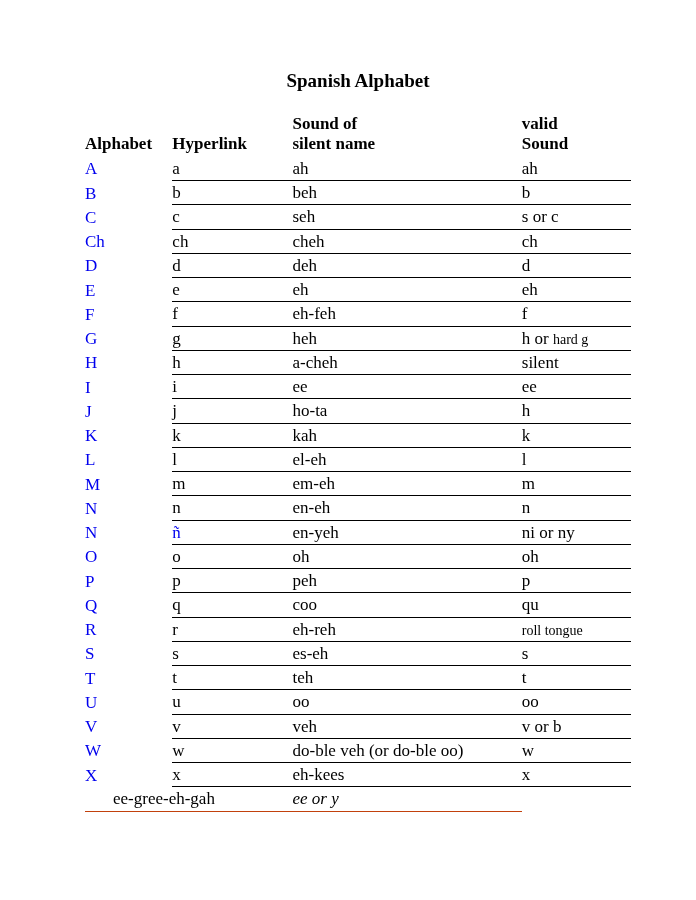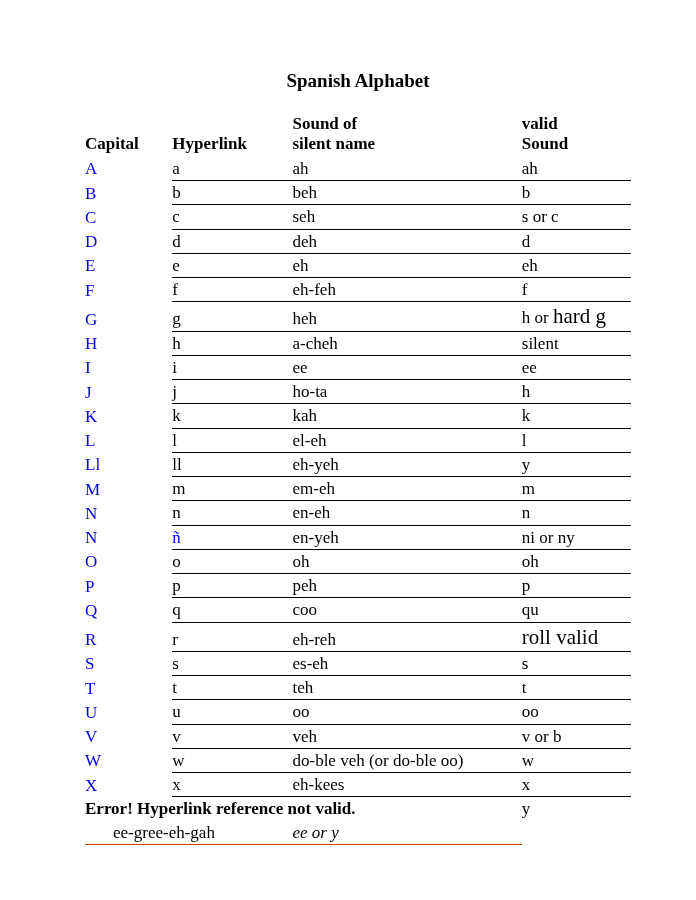--- a/index.html
+++ b/index.html
@@ -46,21 +46,21 @@
     border-bottom: 1px solid #000;
   }
   tr.letter-row td.cap {
     border-bottom: none;
   }
   .link {
     color: #0000ee;
   }
   td.lower { padding-left: 0; }
   td.name  { padding-left: 18px; }
-  .smaller { font-size: 21px; }
+  .smaller { font-size: 14px; }
   tr.err-row td {
     font-weight: bold;
     padding-top: 1px;
   }
   tr.y-row td {
     border-bottom: 1px solid #c2410c;
     padding-left: 28px;
   }
   tr.y-row td.col2 { padding-left: 0; font-style: italic; }
 </style>
@@ -72,21 +72,21 @@
 
   <table class="alpha">
     <colgroup>
       <col class="c-capital">
         <col class="c-lower">
         <col class="c-name">
         <col class="c-sound">
     </colgroup>
     <thead>
       <tr>
-        <th>Capital</th>
+        <th>Alphabet</th>
         <th>Hyperlink</th>
         <th>
           <span>Sound of</span><br>
           <span>silent name</span>
         </th>
         <th>
           <span>valid</span><br>
           <span>Sound</span>
         </th>
       </tr>
@@ -104,20 +104,26 @@
           <td class="name">beh</td>
           <td>b</td>
         </tr>
         <tr class="letter-row">
           <td class="cap"><span class="link">C</span></td>
           <td class="lower">c</td>
           <td class="name">seh</td>
           <td>s or c</td>
         </tr>
         <tr class="letter-row">
+          <td class="cap"><span class="link">Ch</span></td>
+          <td class="lower">ch</td>
+          <td class="name">cheh</td>
+          <td>ch</td>
+        </tr>
+        <tr class="letter-row">
           <td class="cap"><span class="link">D</span></td>
           <td class="lower">d</td>
           <td class="name">deh</td>
           <td>d</td>
         </tr>
         <tr class="letter-row">
           <td class="cap"><span class="link">E</span></td>
           <td class="lower">e</td>
           <td class="name">eh</td>
           <td>eh</td>
@@ -158,26 +164,20 @@
           <td class="name">kah</td>
           <td>k</td>
         </tr>
         <tr class="letter-row">
           <td class="cap"><span class="link">L</span></td>
           <td class="lower">l</td>
           <td class="name">el-eh</td>
           <td>l</td>
         </tr>
         <tr class="letter-row">
-          <td class="cap"><span class="link">Ll</span></td>
-          <td class="lower">ll</td>
-          <td class="name">eh-yeh</td>
-          <td>y</td>
-        </tr>
-        <tr class="letter-row">
           <td class="cap"><span class="link">M</span></td>
           <td class="lower">m</td>
           <td class="name">em-eh</td>
           <td>m</td>
         </tr>
         <tr class="letter-row">
           <td class="cap"><span class="link">N</span></td>
           <td class="lower">n</td>
           <td class="name">en-eh</td>
           <td>n</td>
@@ -203,21 +203,21 @@
         <tr class="letter-row">
           <td class="cap"><span class="link">Q</span></td>
           <td class="lower">q</td>
           <td class="name">coo</td>
           <td>qu</td>
         </tr>
         <tr class="letter-row">
           <td class="cap"><span class="link">R</span></td>
           <td class="lower">r</td>
           <td class="name">eh-reh</td>
-          <td class="smaller">roll valid</td>
+          <td class="smaller">roll tongue</td>
         </tr>
         <tr class="letter-row">
           <td class="cap"><span class="link">S</span></td>
           <td class="lower">s</td>
           <td class="name">es-eh</td>
           <td>s</td>
         </tr>
         <tr class="letter-row">
           <td class="cap"><span class="link">T</span></td>
           <td class="lower">t</td>
@@ -243,24 +243,20 @@
           <td>w</td>
         </tr>
         <tr class="letter-row">
           <td class="cap"><span class="link">X</span></td>
           <td class="lower">x</td>
           <td class="name">eh-kees</td>
           <td>x</td>
         </tr>
       </tbody>
     <tbody>
-      <tr class="err-row">
-        <td colspan="3">Error! Hyperlink reference not valid.</td>
-        <td style="font-weight:normal;">y</td>
-      </tr>
       <tr class="y-row">
         <td colspan="2">ee-gree-eh-gah</td>
         <td class="col2">ee or y</td>
         <td style="border-bottom:none;"></td>
       </tr>
     </tbody>
   </table>
 </div>
 
 </body></html>

